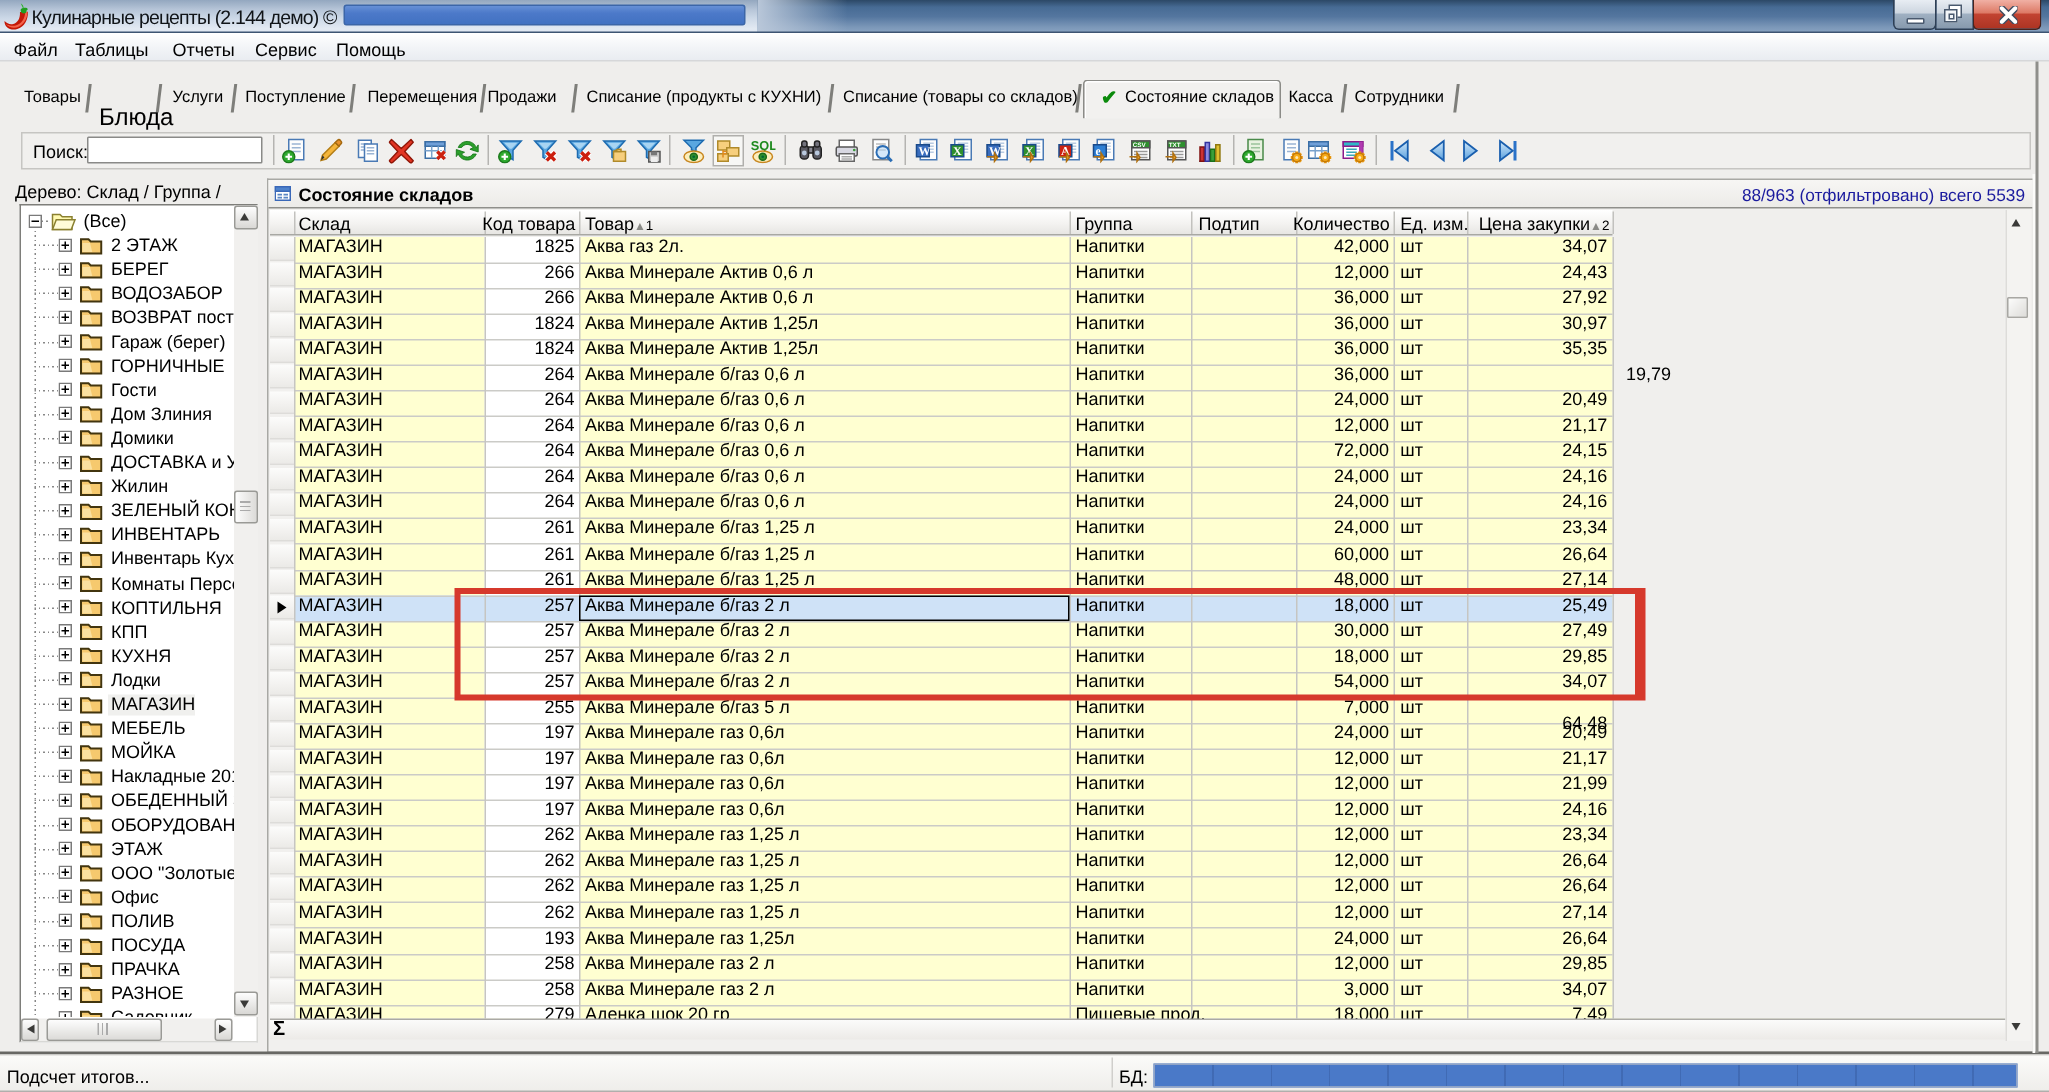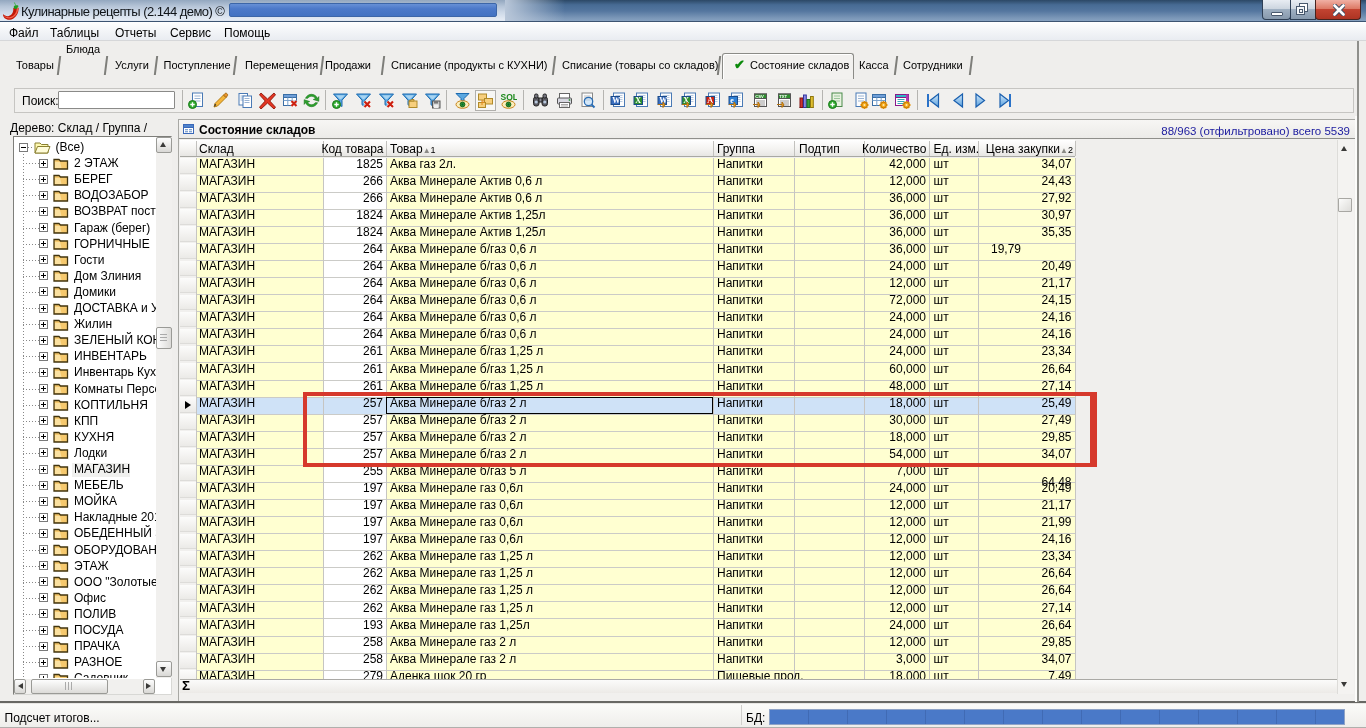--- a/index.html
+++ b/index.html
@@ -41,21 +41,21 @@
 <div class="tx" style="left:224px;top:26px">Помощь</div>
 <div class="a" style="left:58px;top:56px;width:1.6px;height:19px;background:#7e7e7a;transform:skewX(-7deg)"></div>
 <div class="a" style="left:105px;top:56px;width:1.6px;height:19px;background:#7e7e7a;transform:skewX(-7deg)"></div>
 <div class="a" style="left:154.5px;top:56px;width:1.6px;height:19px;background:#7e7e7a;transform:skewX(-7deg)"></div>
 <div class="a" style="left:234px;top:56px;width:1.6px;height:19px;background:#7e7e7a;transform:skewX(-7deg)"></div>
 <div class="a" style="left:321px;top:56px;width:1.6px;height:19px;background:#7e7e7a;transform:skewX(-7deg)"></div>
 <div class="a" style="left:382px;top:56px;width:1.6px;height:19px;background:#7e7e7a;transform:skewX(-7deg)"></div>
 <div class="a" style="left:552.5px;top:56px;width:1.6px;height:19px;background:#7e7e7a;transform:skewX(-7deg)"></div>
 <div class="a" style="left:718px;top:56px;width:1.6px;height:19px;background:#7e7e7a;transform:skewX(-7deg)"></div>
 <div class="tx" style="left:16px;top:57.6px;font-size:11px">Товары</div>
-<div class="tx" style="left:66px;top:42px;font-size:11px">Блюда</div>
+<div class="tx" style="left:66px;top:72px;font-size:16px">Блюда</div>
 <div class="tx" style="left:115px;top:57.6px;font-size:11px">Услуги</div>
 <div class="tx" style="left:163.5px;top:57.6px;font-size:11px">Поступление</div>
 <div class="tx" style="left:245px;top:57.6px;font-size:11px">Перемещения</div>
 <div class="tx" style="left:325px;top:57.6px;font-size:11px">Продажи</div>
 <div class="tx" style="left:391px;top:57.6px;font-size:11px">Списание (продукты с КУХНИ)</div>
 <div class="tx" style="left:562px;top:57.6px;font-size:11px">Списание (товары со складов)</div>
 <div class="a" style="left:894.5px;top:56px;width:1.6px;height:19px;background:#7e7e7a;transform:skewX(-7deg)"></div>
 <div class="a" style="left:969.5px;top:56px;width:1.6px;height:19px;background:#7e7e7a;transform:skewX(-7deg)"></div>
 <div class="tx" style="left:859px;top:57.6px;font-size:11px">Касса</div>
 <div class="tx" style="left:903px;top:57.6px;font-size:11px">Сотрудники</div>
@@ -800,21 +800,21 @@
 <div class="tx" style="left:717px;top:224.98px">Напитки</div>
 <div class="tx" style="left:926px;top:224.98px;transform:translateX(-100%)">36,000</div>
 <div class="tx" style="left:933.5px;top:224.98px">шт</div>
 <div class="tx" style="left:1071.5px;top:224.98px;transform:translateX(-100%)">35,35</div>
 <div class="tx" style="left:199px;top:242.05px">МАГАЗИН</div>
 <div class="tx" style="left:383px;top:242.05px;transform:translateX(-100%)">264</div>
 <div class="tx" style="left:390px;top:242.05px">Аква Минерале б/газ 0,6 л</div>
 <div class="tx" style="left:717px;top:242.05px">Напитки</div>
 <div class="tx" style="left:926px;top:242.05px;transform:translateX(-100%)">36,000</div>
 <div class="tx" style="left:933.5px;top:242.05px">шт</div>
-<div class="tx" style="left:1021px;top:242.05px;transform:translateX(-100%)">19,79</div>
+<div class="tx" style="left:1114px;top:242.05px;transform:translateX(-100%)">19,79</div>
 <div class="tx" style="left:199px;top:259.12px">МАГАЗИН</div>
 <div class="tx" style="left:383px;top:259.12px;transform:translateX(-100%)">264</div>
 <div class="tx" style="left:390px;top:259.12px">Аква Минерале б/газ 0,6 л</div>
 <div class="tx" style="left:717px;top:259.12px">Напитки</div>
 <div class="tx" style="left:926px;top:259.12px;transform:translateX(-100%)">24,000</div>
 <div class="tx" style="left:933.5px;top:259.12px">шт</div>
 <div class="tx" style="left:1071.5px;top:259.12px;transform:translateX(-100%)">20,49</div>
 <div class="tx" style="left:199px;top:276.19px">МАГАЗИН</div>
 <div class="tx" style="left:383px;top:276.19px;transform:translateX(-100%)">264</div>
 <div class="tx" style="left:390px;top:276.19px">Аква Минерале б/газ 0,6 л</div>

